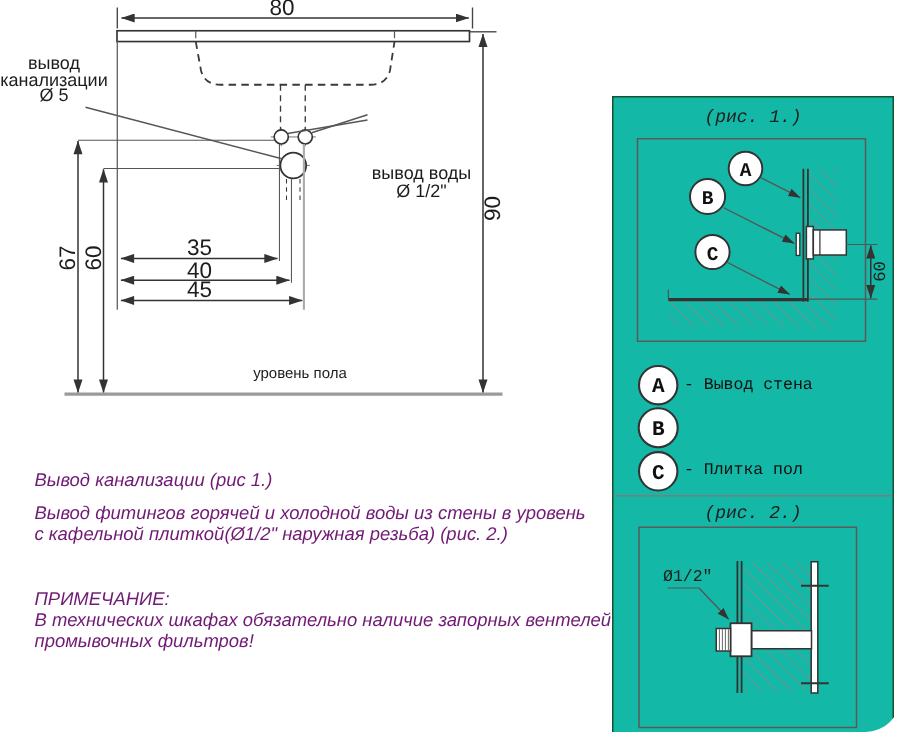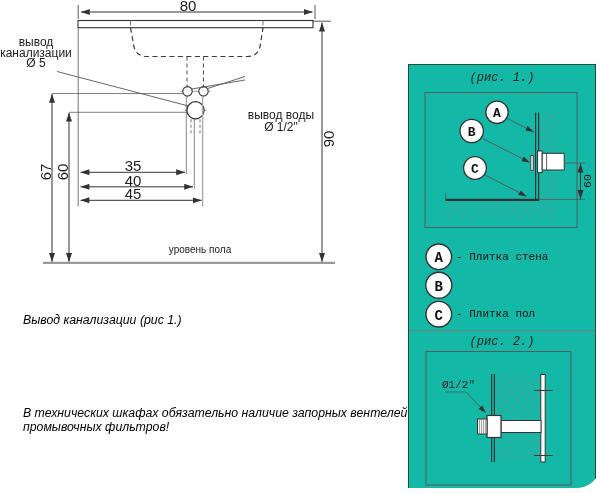--- a/index.html
+++ b/index.html
@@ -4,21 +4,21 @@
 <style>
   html,body{margin:0;padding:0;background:#fff;}
   .stage{position:relative;width:600px;height:488px;background:#fff;
          font-family:"Liberation Sans",sans-serif;overflow:hidden;border-radius:23px;}
   svg{position:absolute;left:0;top:0;}
   .t{position:absolute;color:#1d1d1d;line-height:1;}
   .c{text-align:center;}
   .dim{font-size:15px;}
   .rot{transform:rotate(-90deg);}
   .lbl{font-size:12px;line-height:10.5px;}
-  .note{position:absolute;left:23px;font-style:italic;font-size:12.3px;color:#000000;
+  .note{position:absolute;left:23px;font-style:italic;font-size:12.3px;color:#701a75;
         white-space:pre-line;line-height:14px;}
   .panel{position:absolute;left:408px;top:64px;width:186px;height:427px;
          border:1px solid #14532d;background:#14b8a6;font-family:Liberation Mono, monospace;}
   .panel .ptitle{position:absolute;left:0;right:0;text-align:center;font-style:italic;
          font-size:12px;color:#1d1d1d;}
   .letter{position:absolute;font-weight:bold;color:#101010;text-align:center;}
   .legend-label{position:absolute;font-size:11px;color:#101010;line-height:11px;}
 </style>
 </head>
 <body>
@@ -120,20 +120,23 @@
 
   <div class="t dim c" style="left:113px;top:158px;width:40px;">35</div>
   <div class="t dim c" style="left:113px;top:172.5px;width:40px;">40</div>
   <div class="t dim c" style="left:113px;top:186px;width:40px;">45</div>
 
   <div class="t dim c rot" style="left:313px;top:132px;width:30px;height:14px;">90</div>
 
   <div class="t c" style="left:157px;top:244.5px;width:86px;font-size:10px;">уровень пола</div>
 
   <div class="note" style="top:313px;">Вывод канализации (рис 1.)</div>
+  <div class="note" style="top:335px;">Вывод фитингов горячей и холодной воды из стены в уровень
+с кафельной плиткой(Ø1/2" наружная резьба) (рис. 2.)</div>
+  <div class="note" style="top:392px;">ПРИМЕЧАНИЕ:</div>
   <div class="note" style="top:406px;">В технических шкафах обязательно наличие запорных вентелей и
 промывочных фильтров!</div>
 
   <div class="panel">
 
     <svg width="186" height="427" viewBox="0 0 186 427">
       <defs>
         <marker id="arrR2" viewBox="0 0 10 7" refX="8.8" refY="3" markerWidth="10" markerHeight="7" orient="auto">
           <path d="M0,0 L9,3 L0,6 z" fill="#333"></path>
         </marker>
@@ -210,21 +213,21 @@
 
     <div class="ptitle" style="top:6px;">(рис. 1.)</div>
 
     <div class="letter" style="left:78px;top:40.5px;width:20px;font-size:13px;">A</div>
     <div class="letter" style="left:52.7px;top:59.5px;width:20px;font-size:13px;">B</div>
     <div class="letter" style="left:56px;top:96.5px;width:20px;font-size:13px;">C</div>
 
     <div class="t c rot" style="left:165.5px;top:110px;width:26px;height:12px;font-size:11.5px;">60</div>
 
     <div class="letter" style="left:19.8px;top:185px;width:20px;font-size:14px;">A</div>
-    <div class="legend-label" style="left:47px;top:186.5px;">- Плитка стена</div>
+    <div class="legend-label" style="left:47px;top:186.5px;">- Вывод стена</div>
 
     <div class="letter" style="left:19.8px;top:213.5px;width:20px;font-size:14px;">B</div>
 
     <div class="letter" style="left:19.8px;top:242.5px;width:20px;font-size:14px;">C</div>
     <div class="legend-label" style="left:47px;top:244px;">- Плитка пол</div>
 
     <div class="ptitle" style="top:269.5px;">(рис. 2.)</div>
 
     <div class="t" style="left:33px;top:315px;font-size:11px;">Ø1/2"</div>
   </div>

